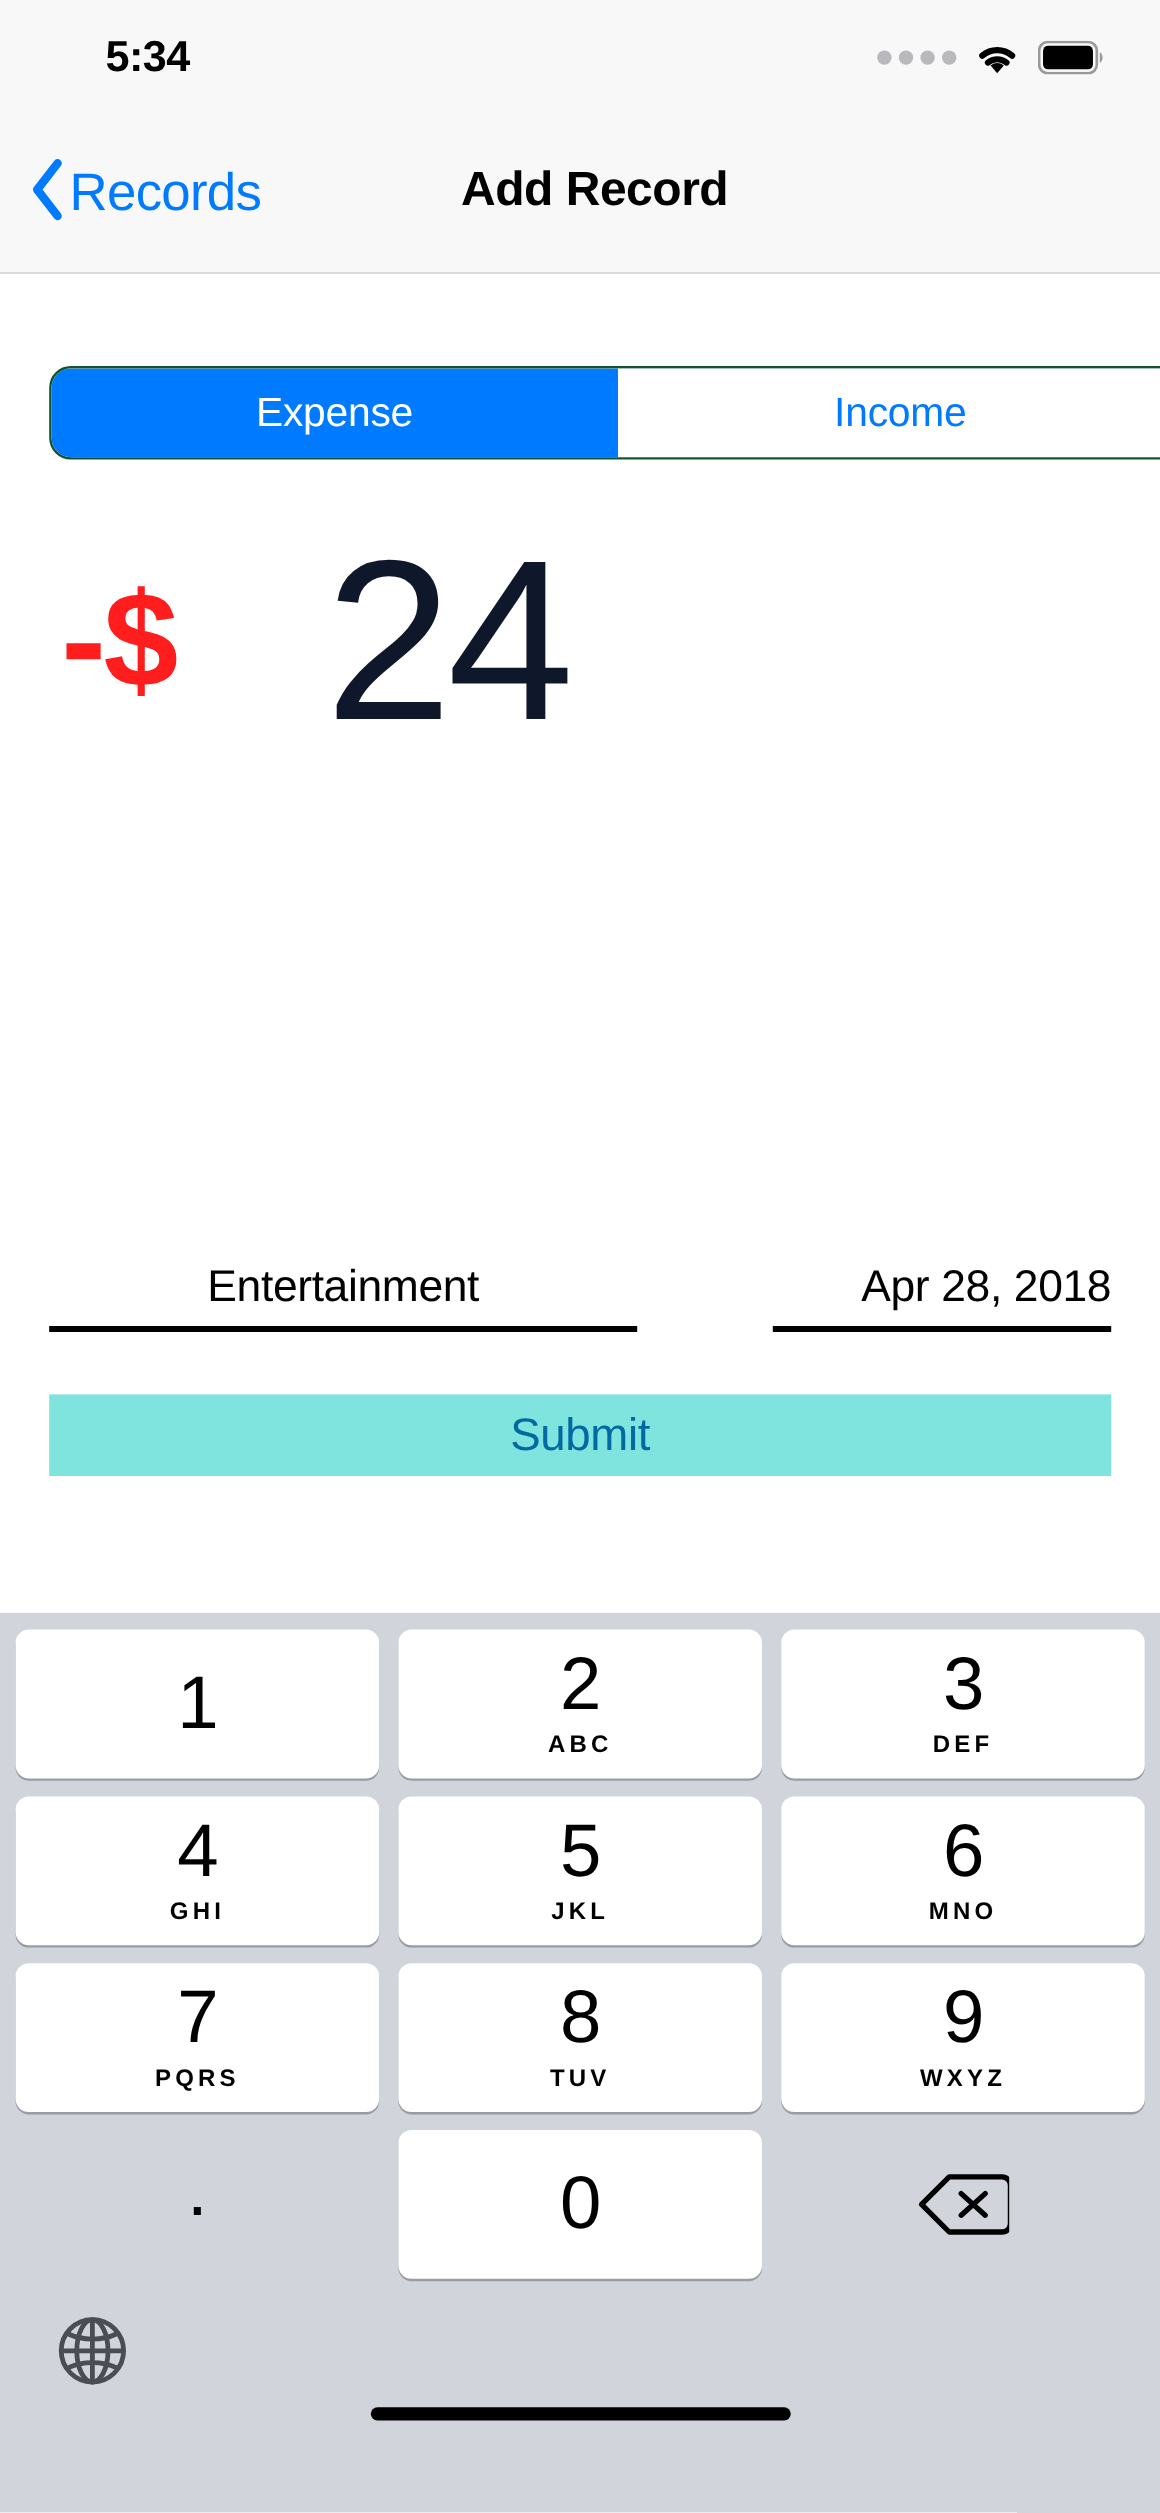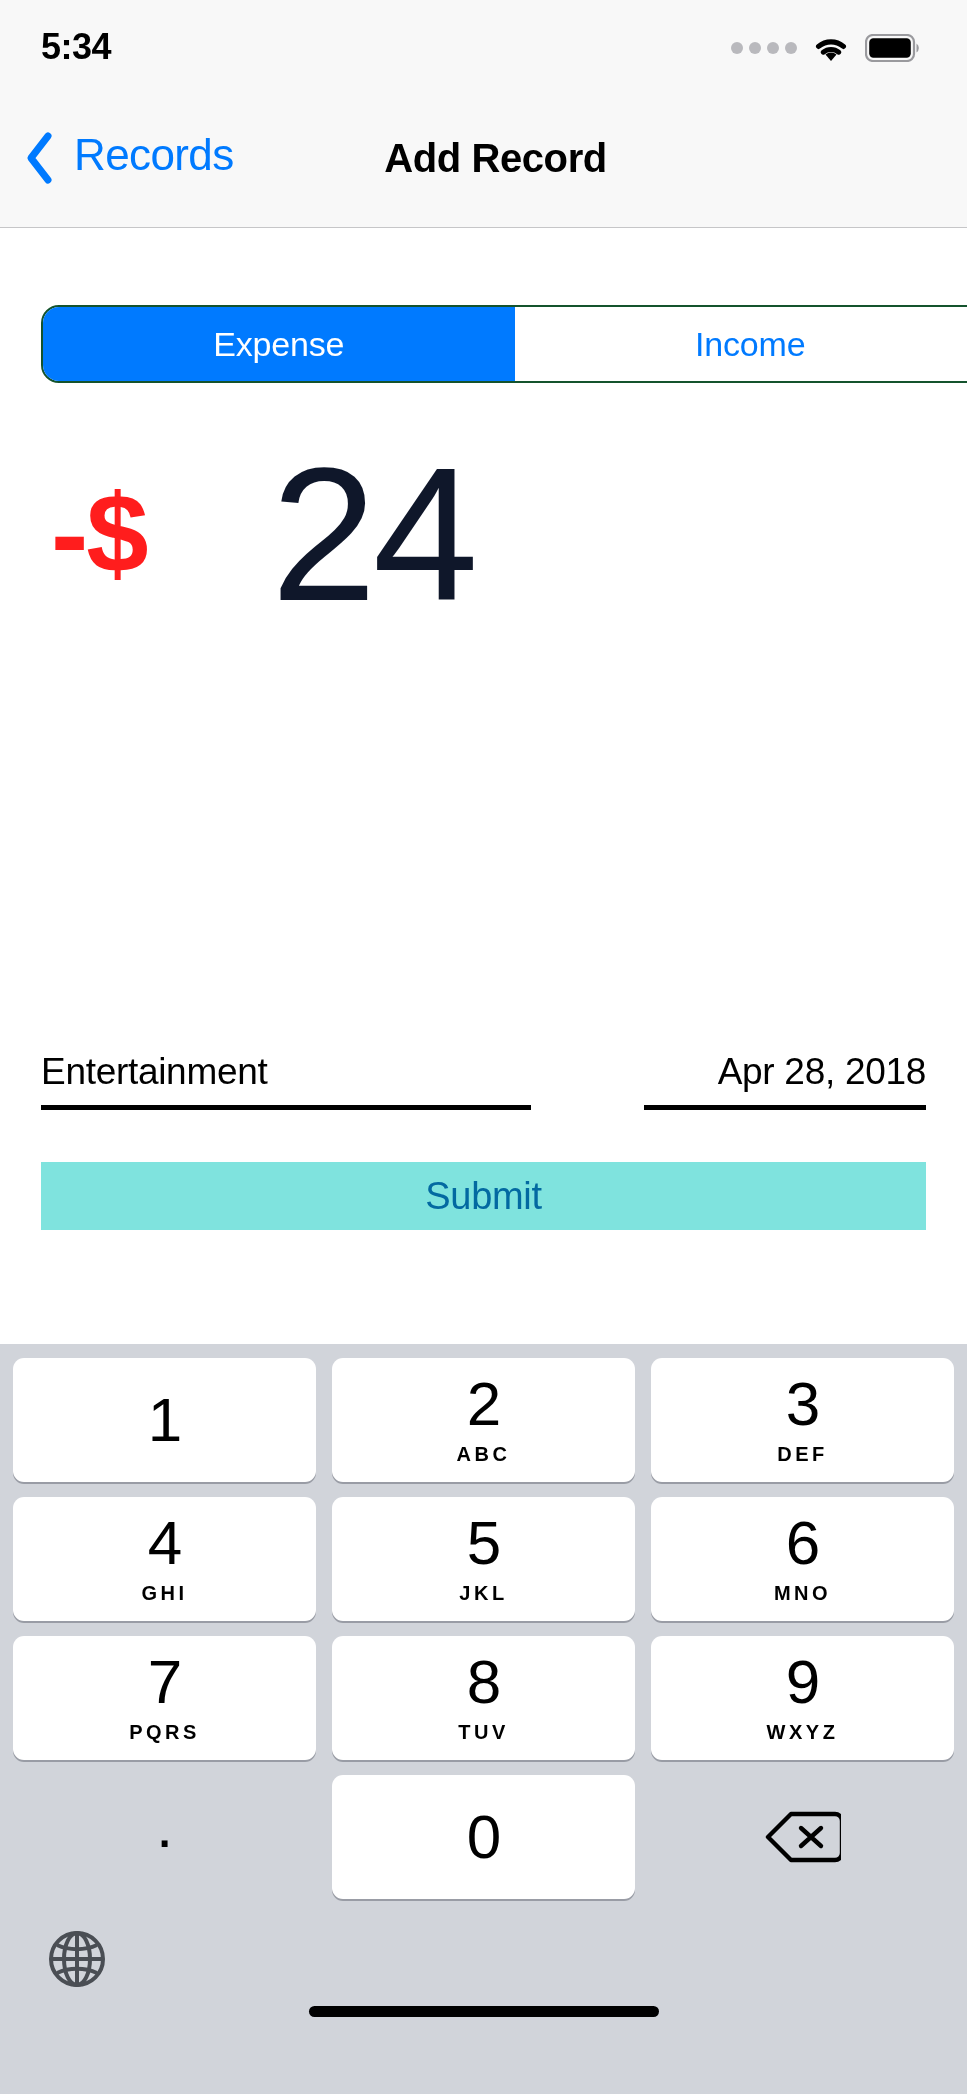--- a/index.html
+++ b/index.html
@@ -23,21 +23,21 @@
   .status-bar {
     position: absolute;
     top: 0; left: 0;
     width: 967px;
     height: 88px;
     background: #f8f8f8;
     display: flex;
     align-items: center;
     justify-content: space-between;
     box-sizing: border-box;
-    padding: 0 46px 0 41px;
+    padding: 0 46px 0 88px;
   }
   .status-time {
     font-size: 36px;
     font-weight: bold;
     color: #000000;
     letter-spacing: -0.5px;
     padding-top: 6px;
   }
   .status-right {
     display: flex;
@@ -68,22 +68,22 @@
     background: #f8f8f8;
     border-bottom: 1px solid #c6c6c8;
     box-sizing: border-box;
   }
   .nav-back {
     position: absolute;
     left: 22px;
     top: 50%;
     transform: translateY(-50%);
     display: flex;
-    align-items: flex-start;
-    gap: 18px;
+    align-items: flex-end;
+    gap: 2px;
     cursor: pointer;
   }
   .nav-chevron { display: block; }
   .nav-back-label {
     font-size: 44px;
     color: #007aff;
     letter-spacing: -0.6px;
   }
   .nav-title {
     position: absolute;
@@ -176,21 +176,21 @@
     width: 885px;
     display: flex;
     justify-content: space-between;
     align-items: flex-end;
   }
   .field {
     position: relative;
     padding-bottom: 12px;
     border-bottom: 5px solid #000000;
   }
-  .field-category { width: 490px; }
+  .field-category { width: 490px; text-align: center; }
   .field-date { width: 282px; text-align: right; }
   .field-text {
     font-size: 37px;
     color: #000000;
     letter-spacing: -0.3px;
     white-space: nowrap;
   }
 
   
   .submit-btn {

